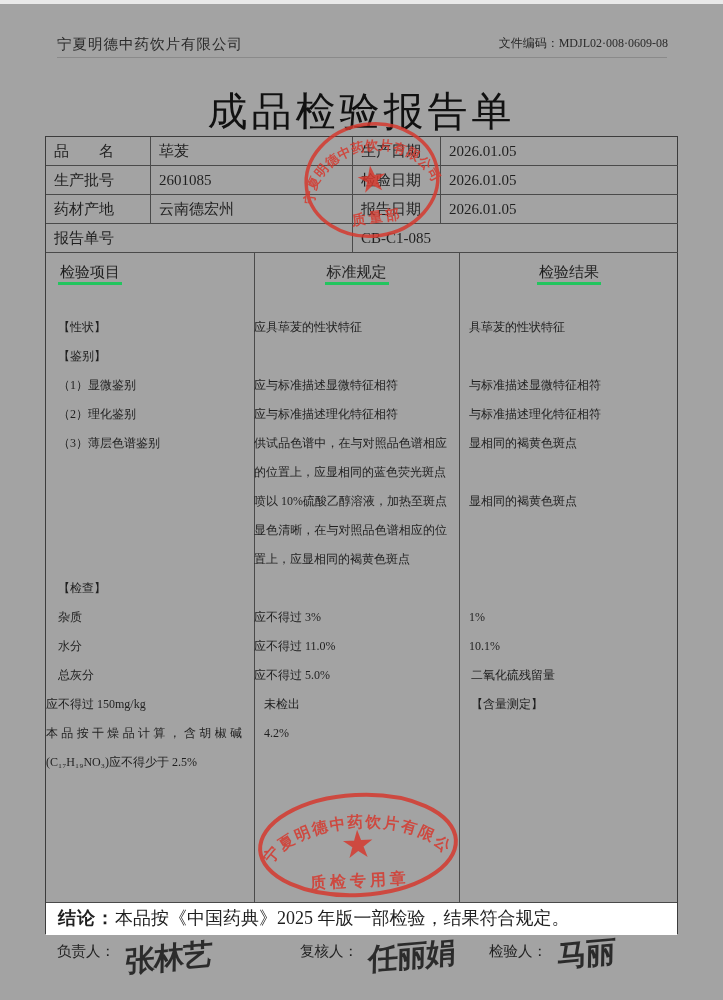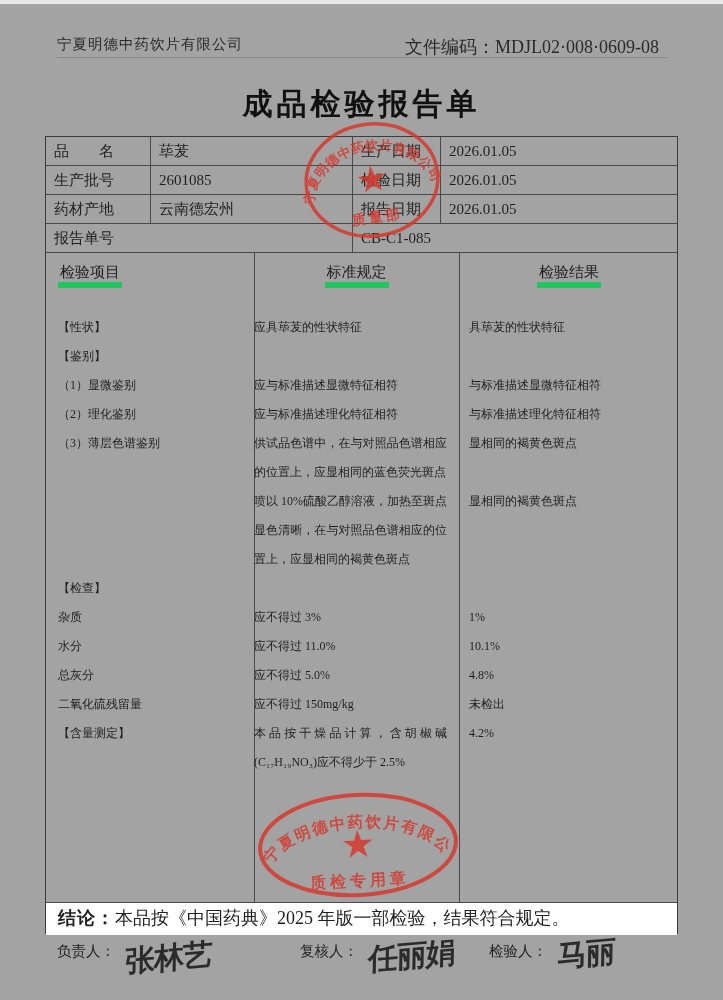--- a/index.html
+++ b/index.html
@@ -4,37 +4,37 @@
 <style>
   * { margin:0; padding:0; box-sizing:border-box; }
   html,body { background:#e9e9e9; }
   .page {
     position:relative; width:723px; height:1000px; margin:4px auto;
     background:#a3a3a3; overflow:hidden;
     font-family:"Liberation Serif","DejaVu Serif",serif; color:#1f1f1f;
   }
   
   .hdr-company { position:absolute; left:57px; top:31px; font-size:14.5px; letter-spacing:1px; color:#2a2a2a; }
-  .hdr-code    { position:absolute; right:64px; top:31px; font-size:18px; color:#2a2a2a; }
+  .hdr-code    { position:absolute; right:55px; top:31px; font-size:12px; color:#2a2a2a; }
   .hdr-rule    { position:absolute; left:57px; top:53px; width:610px; height:1px; background:#8a8a8a; }
   
   .doc-title { position:absolute; left:0; top:80px; width:100%; text-align:center;
-               font-size:30px; font-weight:bold; letter-spacing:4px; color:#111; }
+               font-size:40px; font-weight:normal; letter-spacing:4px; color:#111; }
   
   .report-table { position:absolute; left:45px; top:132px; width:633px; height:798px;
                   border:1.5px solid #3c3c3c; font-size:15px; }
   .info-grid { display:grid; grid-template-columns:105px 202px 88px 237px; }
   .info-grid .cell { height:29px; line-height:28px; padding:0 8px; border-bottom:1px solid #4a4a4a;
                      border-right:1px solid #4a4a4a; white-space:nowrap; overflow:hidden; }
   .info-grid .cell.last { border-right:none; }
   .info-grid .cell.span2 { grid-column:span 2; }
   
   .main-head { position:relative; height:48px; display:grid; grid-template-columns:208px 205px 220px; }
   .main-head .hcell { padding-top:10px; font-size:15px; }
-  .main-head .hcell span { border-bottom:6px solid #22c55e; padding:0 2px 2px 2px; }
+  .main-head .hcell span { border-bottom:3px solid #22c55e; padding:0 2px 2px 2px; }
   .hc-left   { text-align:left; padding-left:12px; }
   .hc-center { text-align:center; }
   
   .main-body { position:relative; height:601px; display:grid;
                grid-template-columns:208px 205px 220px; grid-auto-rows:min-content;
                padding-top:12px; font-size:12px; }
   .main-body .bcell { line-height:29px; min-height:29px; }
   .bcol1 { padding-left:12px; padding-right:6px; }
   .bcol2 { padding-right:12px; text-align:justify; }
   .bcol3 { padding-left:10px; padding-right:8px; }
@@ -131,21 +131,20 @@
       <div class="bcell bcol1">杂质</div>
       <div class="bcell bcol2">应不得过 3%</div>
       <div class="bcell bcol3">1%</div>
 
       <div class="bcell bcol1">水分</div>
       <div class="bcell bcol2">应不得过 11.0%</div>
       <div class="bcell bcol3">10.1%</div>
 
       <div class="bcell bcol1">总灰分</div>
       <div class="bcell bcol2">应不得过 5.0%</div>
-      <div class="bcell bcol3">4.8%</div>
 
       <div class="bcell bcol1">二氧化硫残留量</div>
       <div class="bcell bcol2">应不得过 150mg/kg</div>
       <div class="bcell bcol3">未检出</div>
 
       <div class="bcell bcol1">【含量测定】</div>
       <div class="bcell bcol2">本品按干燥品计算，含胡椒碱 (C₁₇H₁₉NO₃)应不得少于 2.5%</div>
       <div class="bcell bcol3">4.2%</div>
     </div>
 

